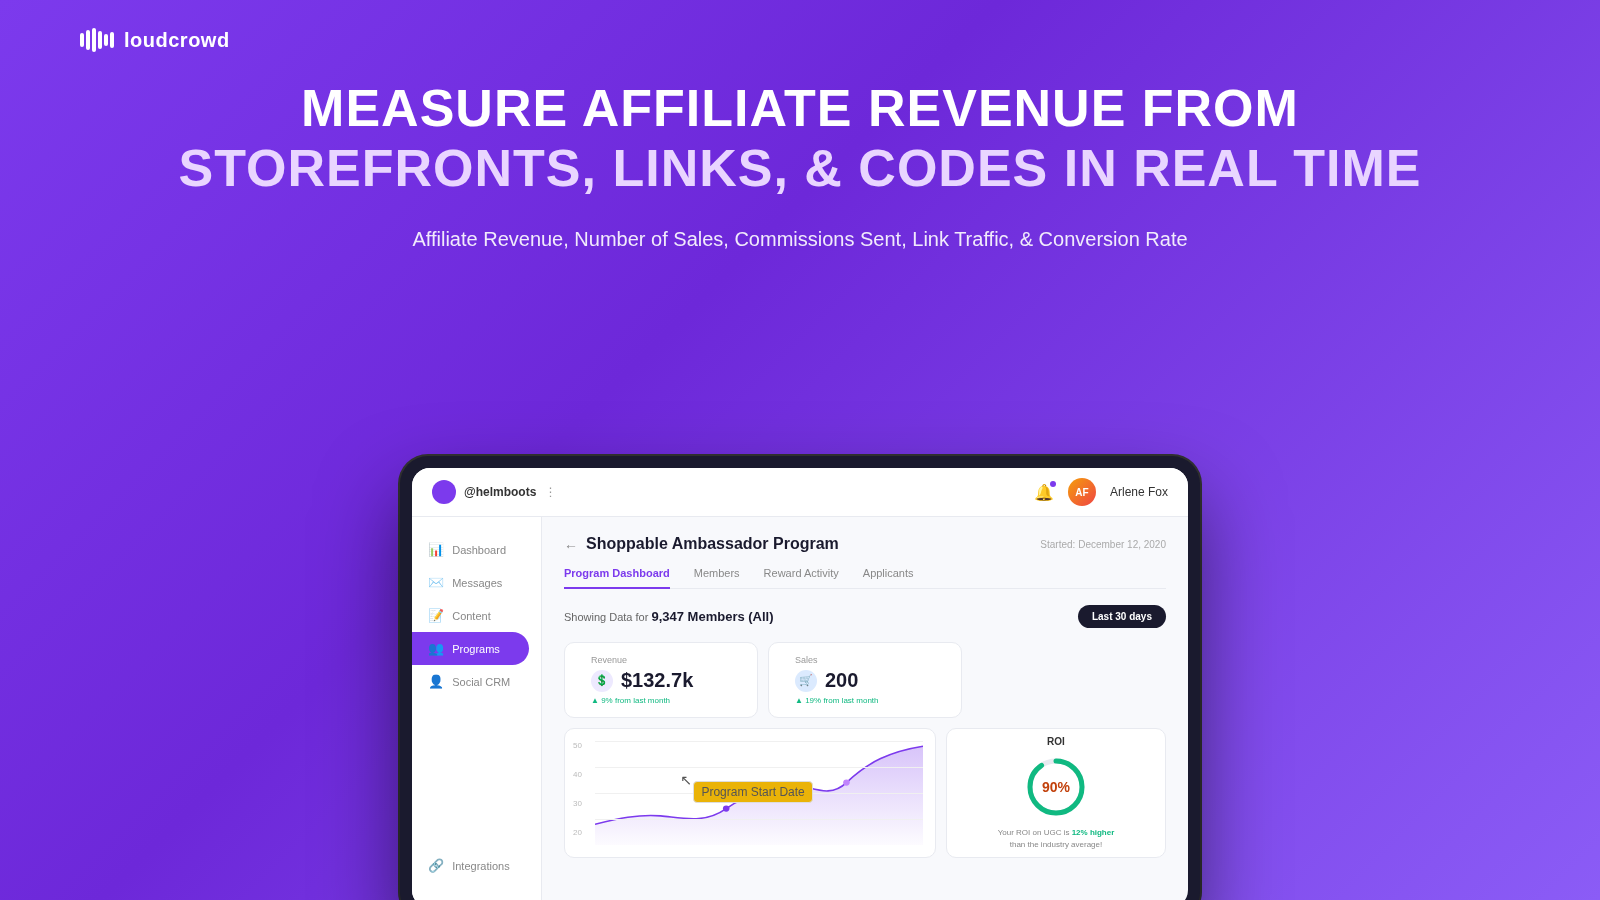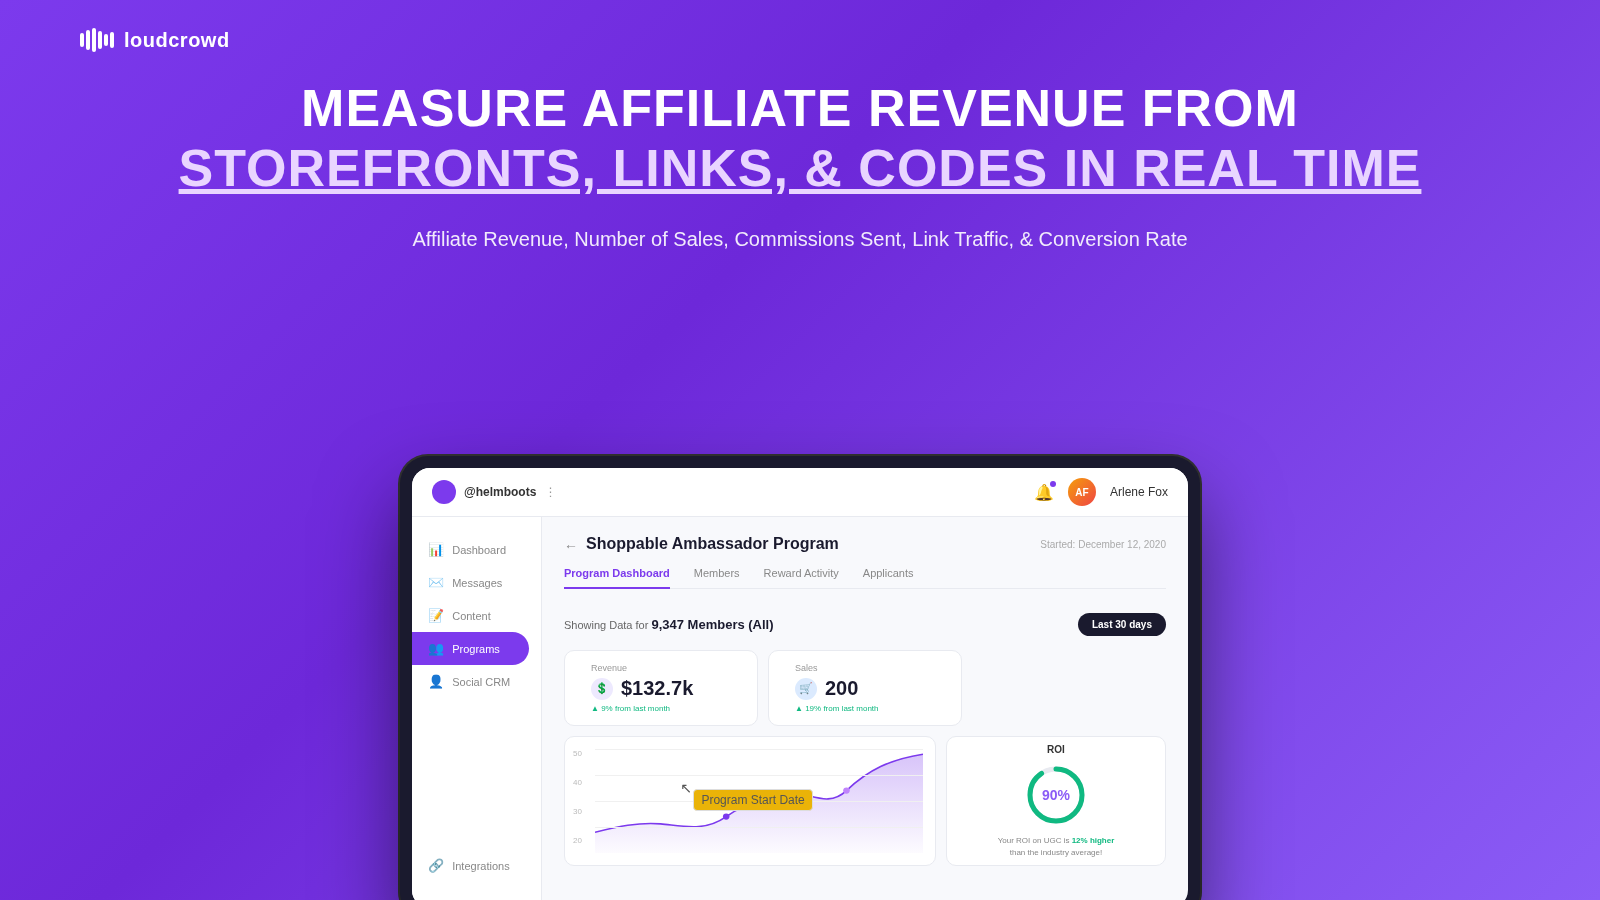--- a/index.html
+++ b/index.html
@@ -56,21 +56,20 @@
       text-transform: uppercase;
       line-height: 1.1;
     }
     .headline-line2 {
       font-size: 52px;
       font-weight: 900;
       color: #e9d5ff;
       letter-spacing: 1px;
       text-transform: uppercase;
       line-height: 1.2;
-      text-decoration: underline;
     }
     .subheadline {
       margin-top: 28px;
       font-size: 20px;
       color: rgba(255,255,255,0.9);
       font-weight: 400;
     }
 
     
     .tablet-wrapper {
@@ -227,21 +226,21 @@
     .started-date {
       font-size: 10px;
       color: #aaa;
     }
 
     
     .tabs {
       display: flex;
       gap: 24px;
       border-bottom: 1px solid #e8eaf0;
-      margin-bottom: 24px;
+      margin-bottom: 16px;
     }
     .tab {
       font-size: 11px;
       padding-bottom: 8px;
       color: #888;
       cursor: pointer;
       border-bottom: 2px solid transparent;
       margin-bottom: -1px;
     }
     .tab.active {
@@ -419,21 +418,21 @@
     .roi-circle svg {
       transform: rotate(-90deg);
     }
     .roi-circle-text {
       position: absolute;
       top: 50%;
       left: 50%;
       transform: translate(-50%, -50%);
       font-size: 14px;
       font-weight: 700;
-      color: #8b5cf6;
+      color: #c2410c;
       text-align: center;
     }
     .roi-description {
       font-size: 8px;
       color: #888;
       text-align: center;
       line-height: 1.4;
     }
     .roi-description .highlight {
       color: #10b981;

